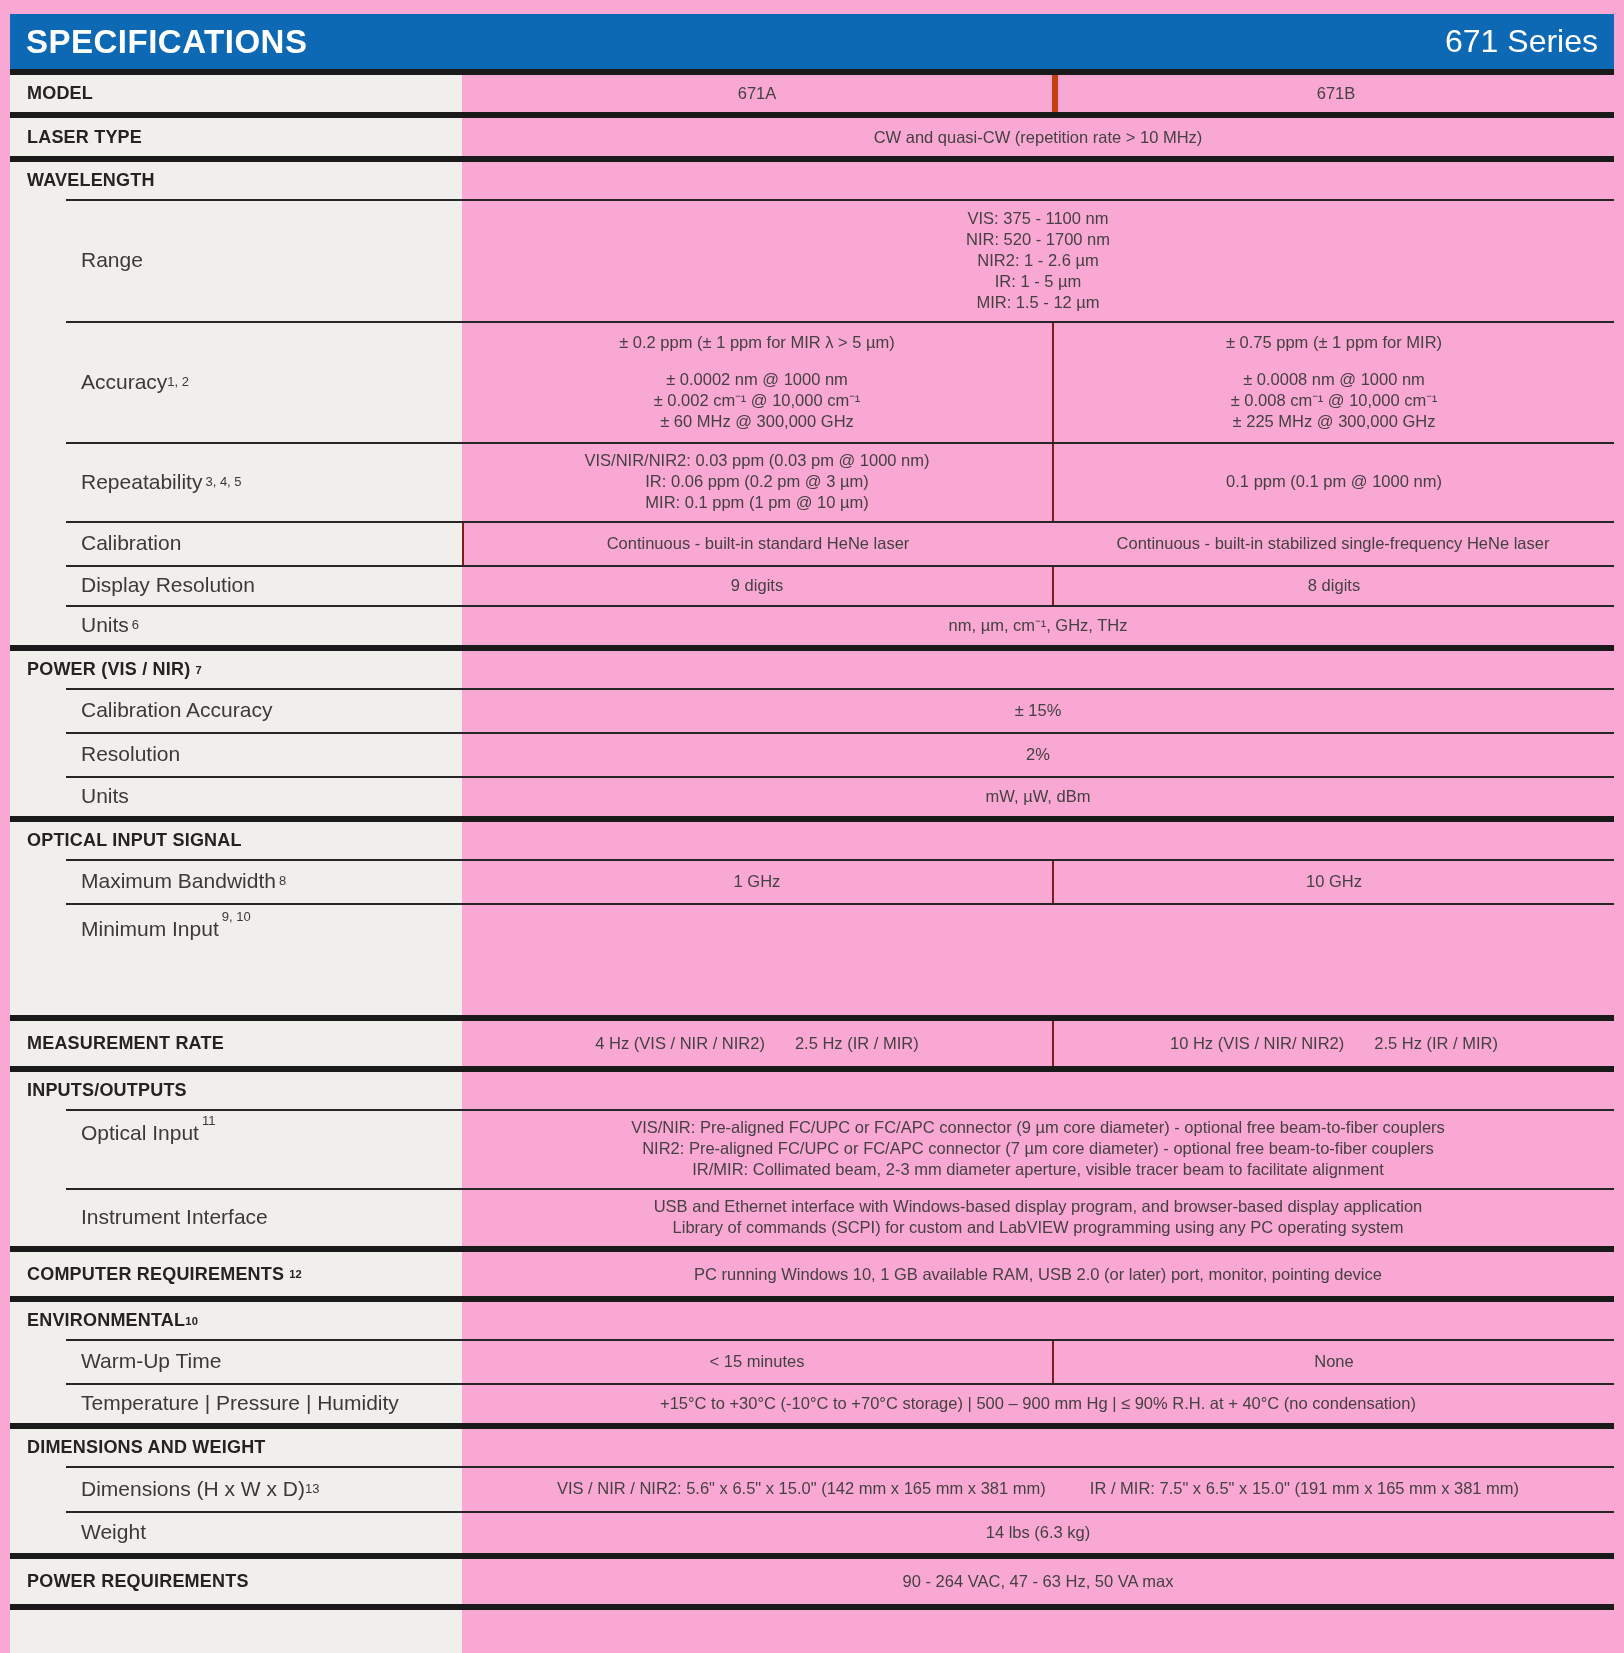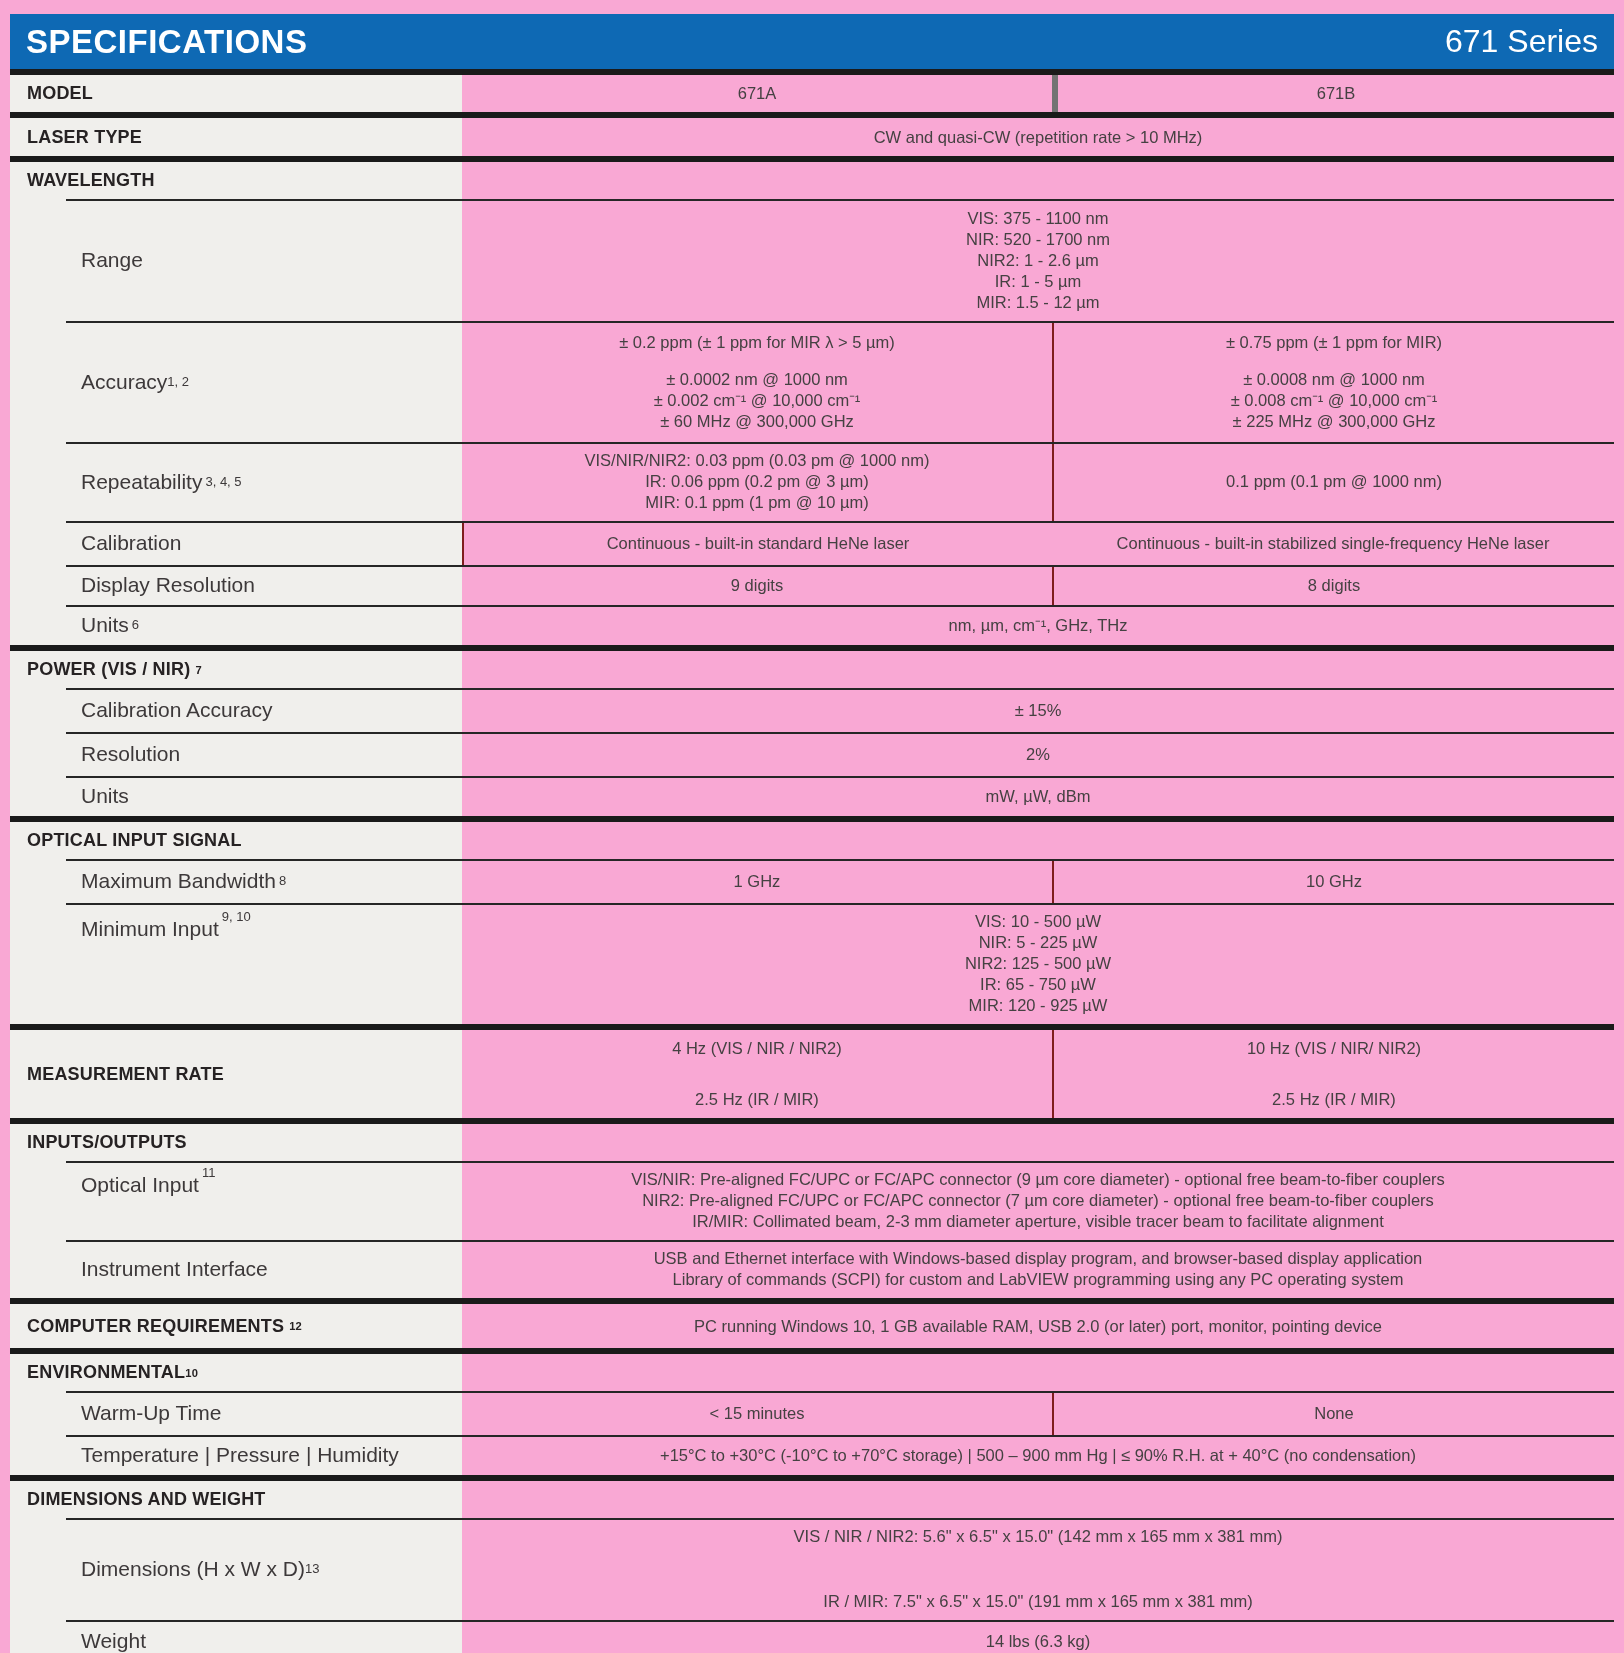--- a/index.html
+++ b/index.html
@@ -32,24 +32,24 @@
   .lbl sup { font-size:0.62em; line-height:0; }
   .lbl-sub sup { margin-left:3px; }
   .lbl-major sup { margin-left:5px; }
   .sup-tight { margin-left:0 !important; }
 
   .cell {
     display:flex; flex-direction:column; justify-content:center; align-items:center;
     text-align:center; font-size:16.5px; color:#454142; padding:8px 10px;
     box-sizing:border-box; line-height:21px;
   }
-  .cell.hpair { flex-direction:column; gap:30px; }
+  .cell.hpair { flex-direction:row; gap:30px; }
   .cell .gap-after { margin-bottom:16px; }
   .vline { border-left:2px solid #7f1d1d; }
-  .vline-thick { border-left:6px solid #737373; }
+  .vline-thick { border-left:6px solid #c2410c; }
 
   
   .subline::before {
     content:""; position:absolute; left:56px; right:0; top:0;
     height:2px; background:#262626; z-index:2;
   }
 
   
   .h-model{min-height:37px}.h-laser{min-height:38px}
   .h-sectitle{min-height:37px}
@@ -248,27 +248,20 @@
     <div class="cell vline">
         <span>10 GHz</span>
       </div>
   </div>
 
   <div class="row cols2 subline h-min">
     <div class="lbl lbl-sub" style="align-items:flex-start; padding-top:14px;">
         <span>Minimum Input</span>
         <sup>9, 10</sup>
       </div>
-    <div class="cell">
-      <div>VIS: 10 - 500 µW</div>
-      <div>NIR: 5 - 225 µW</div>
-      <div>NIR2: 125 - 500 µW</div>
-      <div>IR: 65 - 750 µW</div>
-      <div>MIR: 120 - 925 µW</div>
-    </div>
   </div>
 
   <div class="sep"></div>
 
   <div class="row cols3 h-meas">
     <div class="lbl lbl-major">
         <span>MEASUREMENT RATE</span>
       </div>
     <div class="cell hpair">
       <span>4 Hz (VIS / NIR / NIR2)</span>

